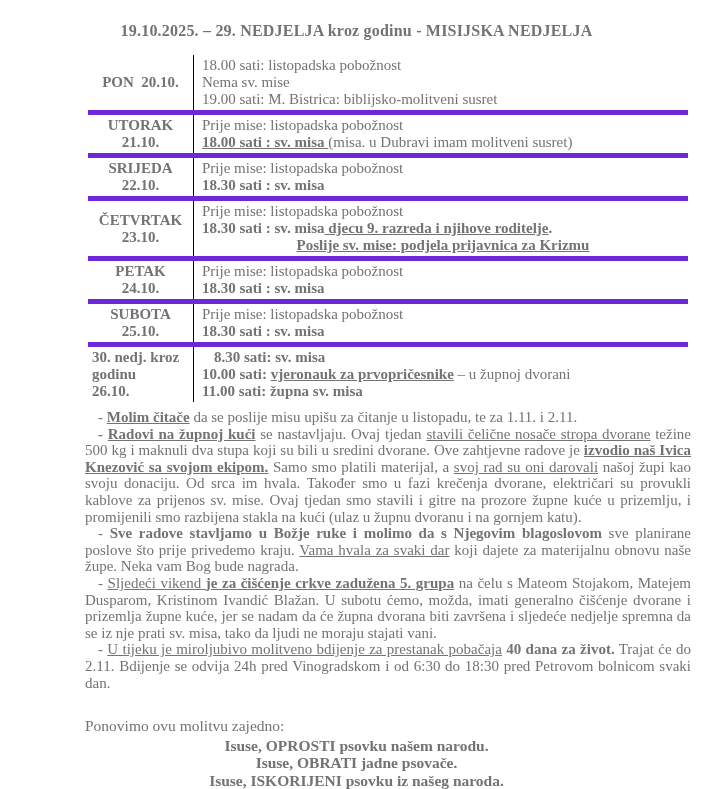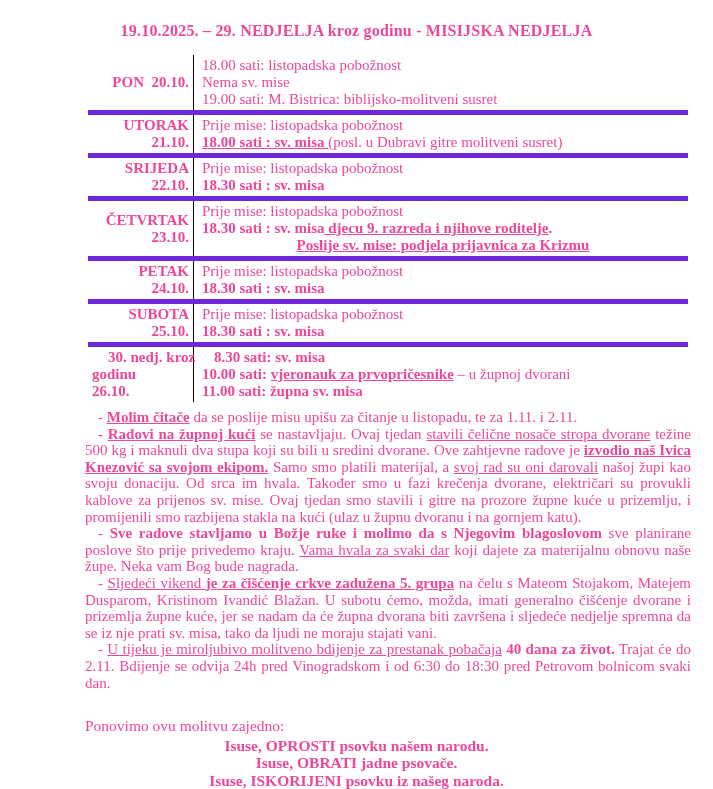--- a/index.html
+++ b/index.html
@@ -1,21 +1,21 @@
 <!DOCTYPE html>
 <html><head>
 <meta charset="utf-8">
 <style>
   html, body { margin: 0; padding: 0; background: #ffffff; }
   .page {
     position: relative;
     width: 713px;
     height: 789px;
     background: #ffffff;
-    color: #ec4899;
+    color: #737373;
     font-family: "Liberation Serif", "DejaVu Serif", serif;
     overflow: hidden;
     box-sizing: border-box;
   }
   .title {
     margin: 0;
     padding-top: 22px;
     font-size: 16px;
     font-weight: bold;
     text-align: center;
@@ -34,21 +34,21 @@
     box-sizing: border-box;
     border-right: 1.5px solid #000;
     display: flex;
     flex-direction: column;
     justify-content: center;
     padding: 2px 4px;
     font-weight: bold;
     font-size: 15px;
     line-height: 17px;
   }
-  .day-line { white-space: pre; text-align: right; }
+  .day-line { white-space: pre; text-align: center; }
   .content-cell {
     flex: 1;
     box-sizing: border-box;
     padding: 2px 4px 2px 8px;
     font-size: 15px;
     line-height: 17px;
   }
   .content-line { white-space: normal; }
   .content-line.ind { padding-left: 12px; }
   .b { font-weight: bold; }
@@ -94,21 +94,21 @@
           <div class="content-line"><span>19.00 sati: M. Bistrica: biblijsko-molitveni susret</span></div>
         </div>
       </div>
       <div class="srow">
         <div class="day-cell">
           <div class="day-line">UTORAK</div>
           <div class="day-line">21.10.</div>
         </div>
         <div class="content-cell">
           <div class="content-line"><span>Prije mise: listopadska pobožnost</span></div>
-          <div class="content-line"><span class="b u">18.00 sati : sv. misa </span><span>(posl. u Dubravi gitre molitveni susret)</span></div>
+          <div class="content-line"><span class="b u">18.00 sati : sv. misa </span><span>(misa. u Dubravi imam molitveni susret)</span></div>
         </div>
       </div>
       <div class="srow">
         <div class="day-cell">
           <div class="day-line">SRIJEDA</div>
           <div class="day-line">22.10.</div>
         </div>
         <div class="content-cell">
           <div class="content-line"><span>Prije mise: listopadska pobožnost</span></div>
           <div class="content-line"><span class="b">18.30 sati : sv. misa</span></div>
@@ -140,21 +140,21 @@
           <div class="day-line">SUBOTA</div>
           <div class="day-line">25.10.</div>
         </div>
         <div class="content-cell">
           <div class="content-line"><span>Prije mise: listopadska pobožnost</span></div>
           <div class="content-line"><span class="b">18.30 sati : sv. misa</span></div>
         </div>
       </div>
       <div class="srow">
         <div class="day-cell">
-          <div class="day-line" style="text-align: left; margin-left: 16px;">30. nedj. kroz</div>
+          <div class="day-line" style="text-align: left;">30. nedj. kroz</div>
           <div class="day-line" style="text-align: left;">godinu</div>
           <div class="day-line" style="text-align: left; padding-right: 14px;">26.10.</div>
         </div>
         <div class="content-cell">
           <div class="content-line ind"><span class="b">8.30 sati: sv. misa</span></div>
           <div class="content-line"><span class="b">10.00 sati: </span><span class="b u">vjeronauk za prvopričesnike</span><span> – u župnoj dvorani</span></div>
           <div class="content-line"><span class="b">11.00 sati: župna sv. misa</span></div>
         </div>
       </div>
     </div>

